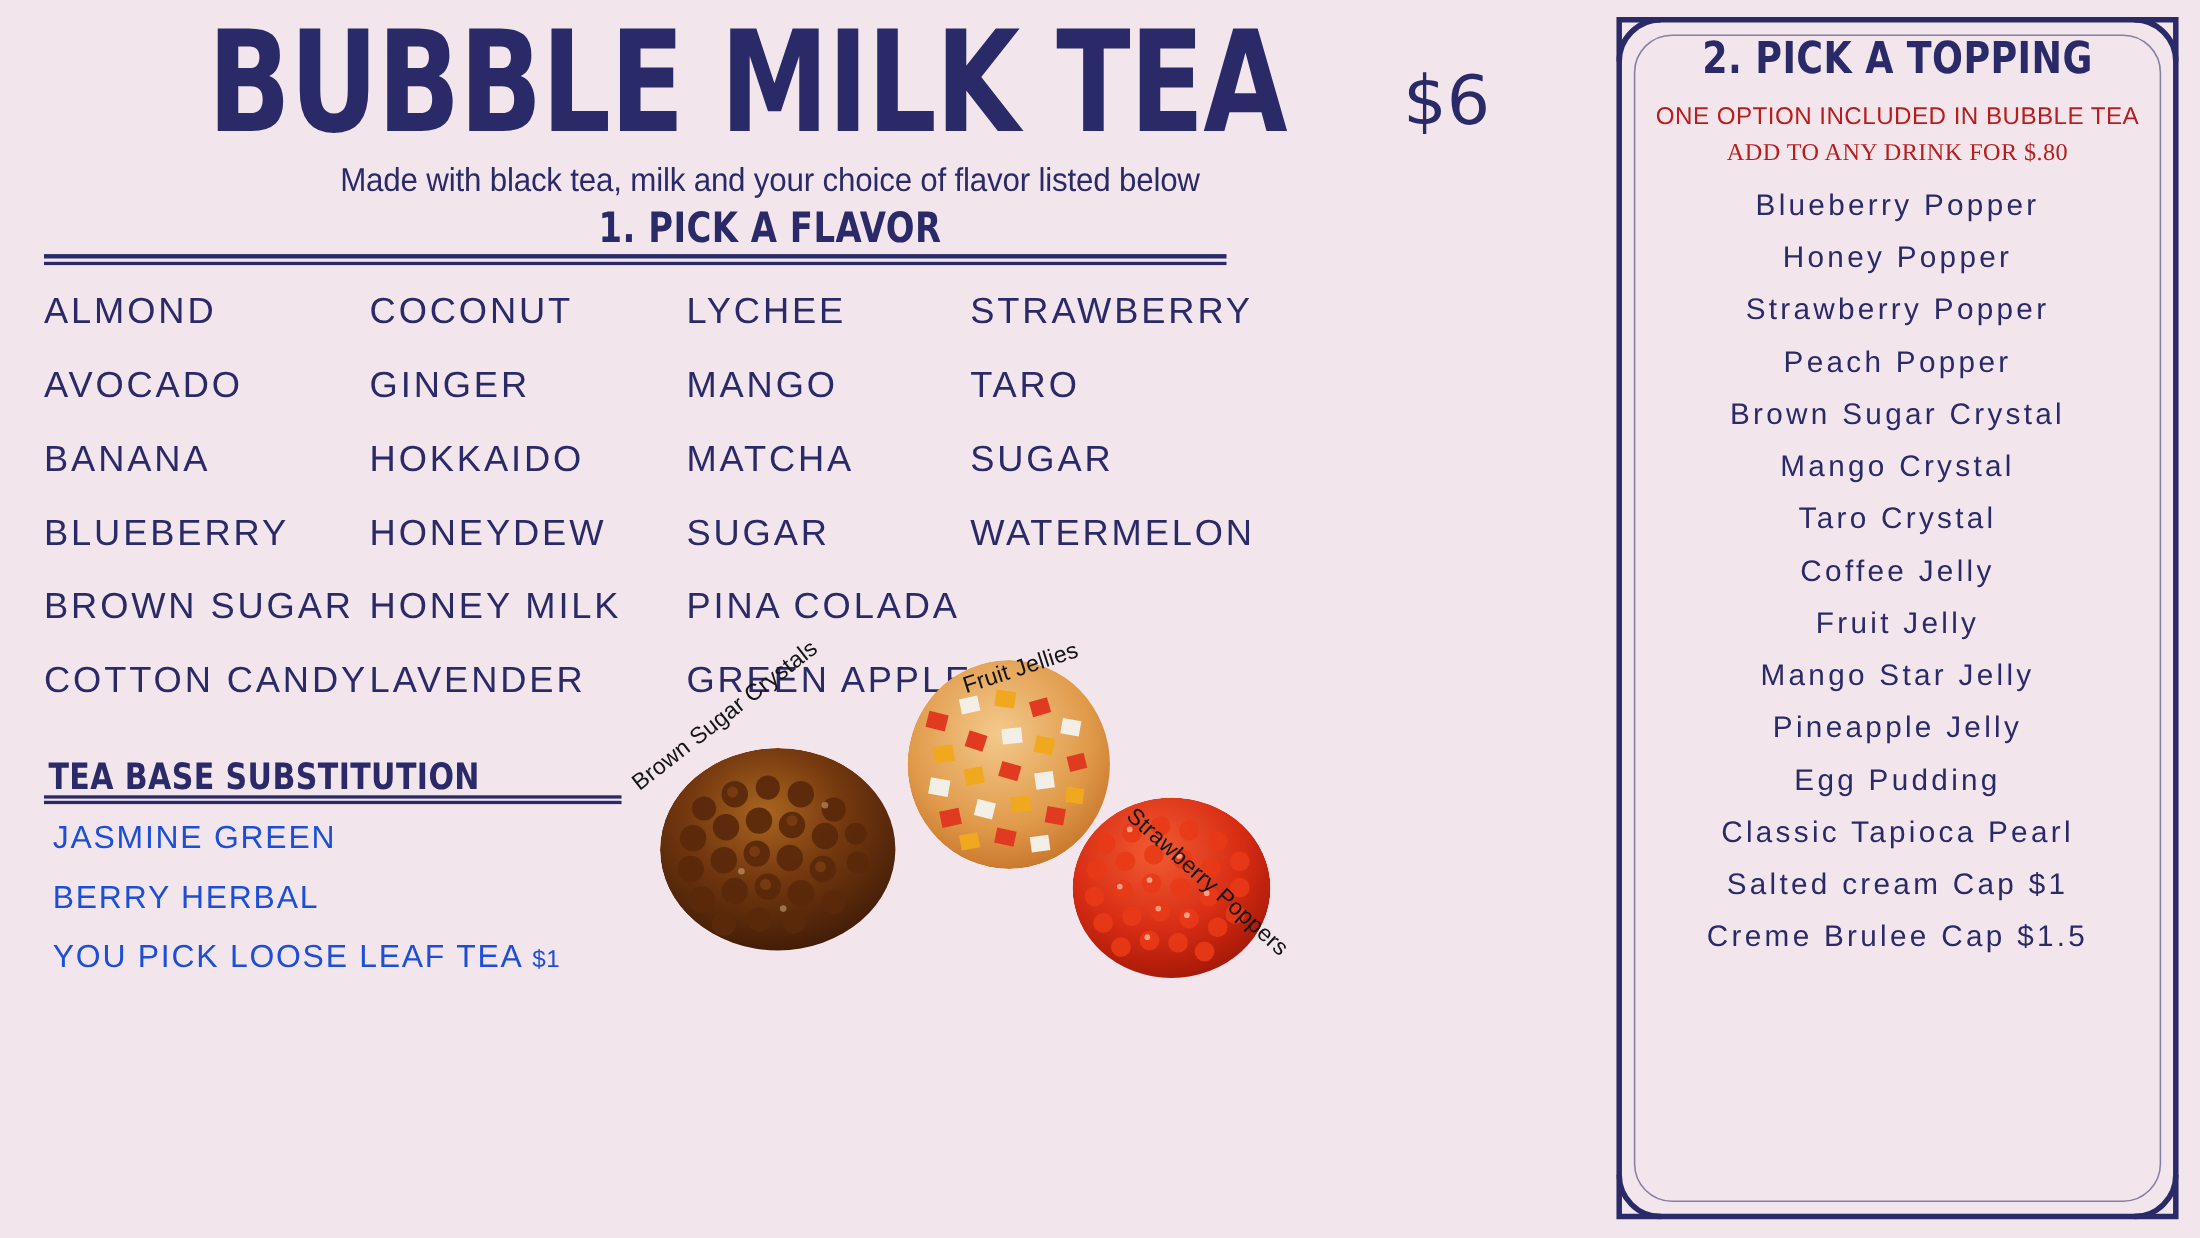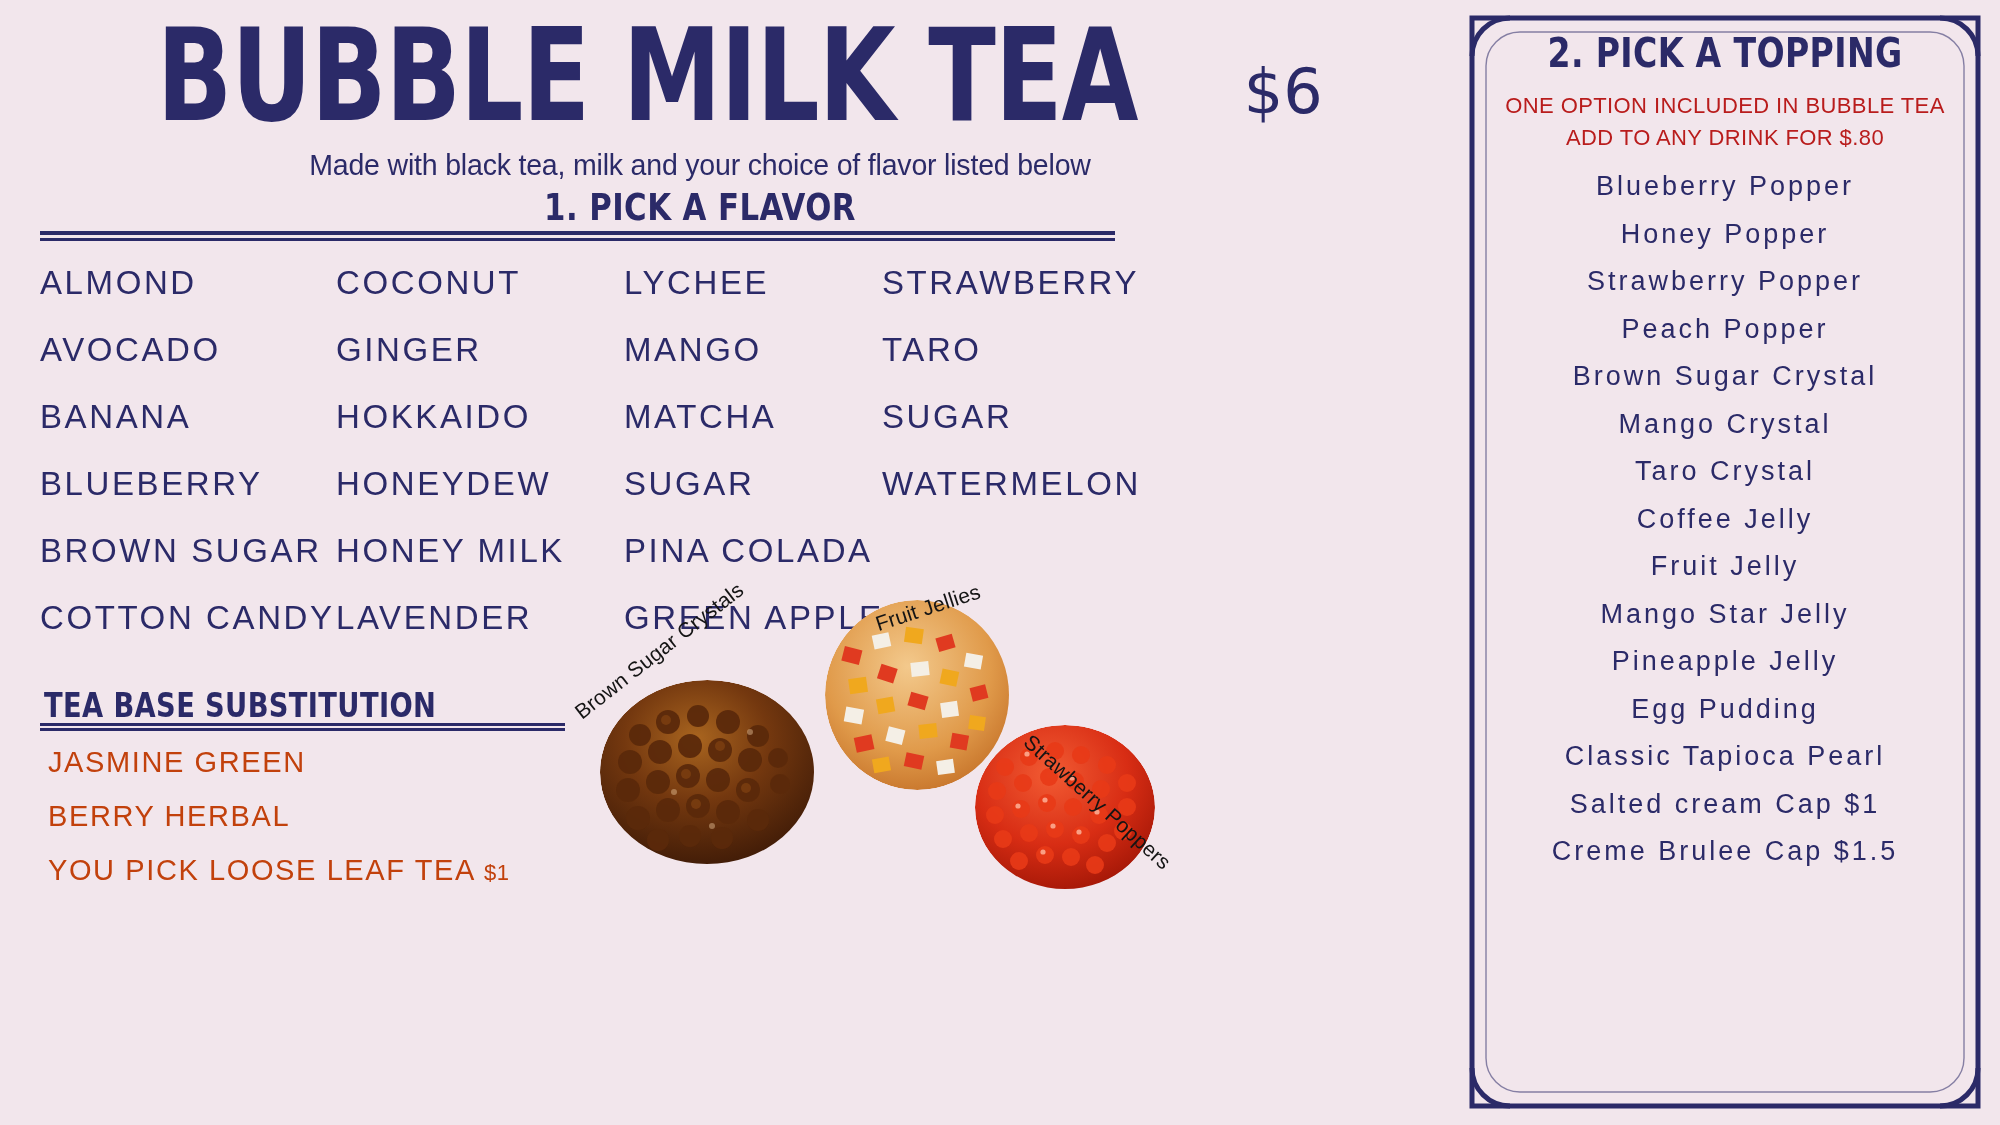--- a/index.html
+++ b/index.html
@@ -9,21 +9,21 @@
     font-family:"Liberation Sans", sans-serif;
     color:#2b2a68;
     overflow:hidden;
     position:relative;
   }
   .board{position:absolute;inset:0;background:#f2e6ec;}
 
   
   .left{position:absolute;left:0;top:0;width:1470px;height:1125px;}
 
-  .title-row{position:absolute;left:0;top:12px;width:1400px;display:flex;align-items:flex-end;justify-content:center;}
+  .title-row{position:absolute;left:0;top:12px;width:1400px;display:flex;align-items:flex-end;justify-content:center;padding-left:32px;}
   .main-title{
     font-family:"Liberation Sans Narrow","DejaVu Sans Condensed","Liberation Sans",sans-serif;
     font-weight:bold;font-size:128px;line-height:1;
     letter-spacing:-1px;color:#2b2a68;
     transform:scaleX(0.86);transform-origin:center bottom;
     white-space:nowrap;
   }
   .main-price{
     font-size:62px;font-weight:400;letter-spacing:0px;
     color:#2b2a68;margin-left:26px;margin-bottom:12px;
@@ -70,21 +70,21 @@
     font-weight:bold;font-size:33px;letter-spacing:0.4px;color:#2b2a68;
     transform:scaleX(0.92);transform-origin:left center;
   }
   .rule-double2{position:absolute;left:40px;top:723px;width:525px;height:9px;}
   .rule-double2 i{display:block;background:#2b2a68;}
   .rule-double2 i.a{height:3px;}
   .rule-double2 i.b{height:3px;margin-top:2px;}
 
   .base-list{position:absolute;left:48px;top:735px;width:640px;}
   .base-item{
-    font-size:29px;letter-spacing:1.6px;color:#c2410c;
+    font-size:29px;letter-spacing:1.6px;color:#1d4ed8;
     height:54px;line-height:54px;white-space:nowrap;
     font-family:"Liberation Sans Narrow","Liberation Sans",sans-serif;
   }
   .base-item .pr{font-size:22px;letter-spacing:0.5px;}
 
   
   .photo{position:absolute;border-radius:50%;overflow:hidden;}
   .ph-bs{left:600px;top:680px;width:215px;height:185px;}
   .ph-fj{left:825px;top:600px;width:185px;height:190px;}
   .ph-sp{left:975px;top:725px;width:180px;height:165px;}
@@ -112,21 +112,21 @@
     font-family:"Liberation Sans Narrow","DejaVu Sans Condensed","Liberation Sans",sans-serif;
     font-weight:bold;font-size:40px;letter-spacing:0.4px;color:#2b2a68;
     transform:scaleX(0.92);
   }
   .p-sub{
     position:absolute;left:0;width:526px;text-align:center;
     font-size:22px;letter-spacing:0.4px;color:#b91c1c;
     font-family:"Liberation Sans Narrow","Liberation Sans",sans-serif;
   }
   .p-sub.l1{top:85px;}
-  .p-sub.l2{top:117px;}
+  .p-sub.l2{top:117px;font-family:Liberation Serif, serif;}
   .p-list{position:absolute;left:0;top:155px;width:526px;}
   .p-item{
     text-align:center;font-size:27px;letter-spacing:3.0px;color:#2b2a68;
     height:47.5px;line-height:47.5px;white-space:nowrap;
     font-family:"Liberation Sans Narrow","Liberation Sans",sans-serif;
   }
 </style>
 </head>
 <body>
 

